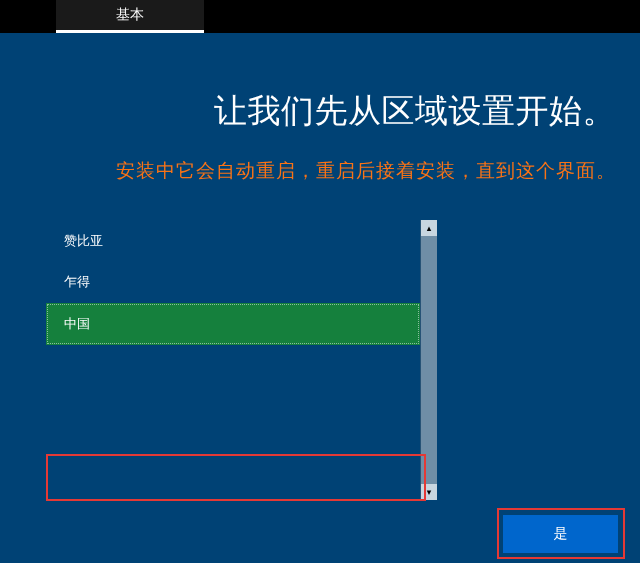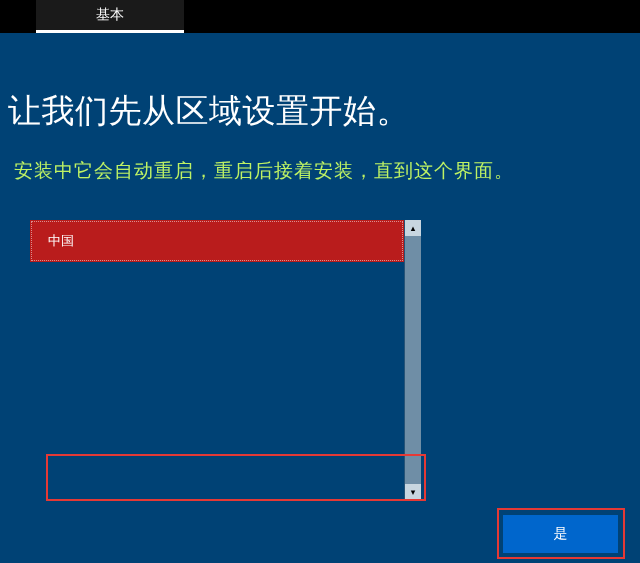--- a/index.html
+++ b/index.html
@@ -7,49 +7,51 @@
   body {
     background: #004275;
     font-family: "Microsoft YaHei", "Segoe UI", sans-serif;
     color: #fff;
   }
   .topbar {
     height: 33px;
     background: #000;
     display: flex;
     align-items: stretch;
+    padding-left: 20px;
   }
   .tab {
     margin-left: 36px;
     width: 148px;
     display: flex;
     align-items: center;
     justify-content: center;
     padding-left: 40px;
     padding-right: 40px;
     font-size: 14px;
     color: #fff;
     border-bottom: 3px solid #fff;
     background: #1a1a1a;
   }
   .content {
     position: relative;
-    padding: 0 8px;
+    padding: 0 24px;
+    text-align: right;
   }
   .heading {
     margin-top: 56px;
     font-size: 33px;
     font-weight: 400;
     letter-spacing: 0.5px;
   }
   .note {
     margin-top: 24px;
     margin-left: 6px;
     font-size: 19px;
-    color: #bef264;
+    color: #f97316;
     letter-spacing: 1px;
   }
   .listbox-wrap {
     margin-top: 36px;
     margin-left: 22px;
     width: 390px;
     height: 280px;
     position: relative;
     display: flex;
   }
@@ -60,21 +62,21 @@
   .region-item {
     height: 41.5px;
     display: flex;
     align-items: center;
     padding-left: 18px;
     font-size: 13px;
     color: #fff;
     cursor: pointer;
   }
   .region-item.selected {
-    background: #b91c1c;
+    background: #15803d;
     outline: 1px dotted rgba(255,255,255,0.5);
     outline-offset: -2px;
   }
   .highlight-box-region {
     position: absolute;
     left: 46px;
     top: 454px;
     width: 380px;
     height: 47px;
     border: 2px solid #e53935;
@@ -145,20 +147,26 @@
     <span>基本</span>
   </div>
 </div>
 
 <div class="content">
   <h1 class="heading">让我们先从区域设置开始。</h1>
   <div class="note">安装中它会自动重启，重启后接着安装，直到这个界面。</div>
 
   <div class="listbox-wrap">
     <div class="listbox" id="region-list">
+        <div class="region-item">
+          <span>赞比亚</span>
+        </div>
+        <div class="region-item">
+          <span>乍得</span>
+        </div>
         <div class="region-item selected">
           <span>中国</span>
         </div>
       </div>
     <div class="scrollbar">
       <div class="scroll-arrow up">▴</div>
       <div class="scroll-thumb"></div>
       <div class="scroll-arrow down">▾</div>
     </div>
   </div>

